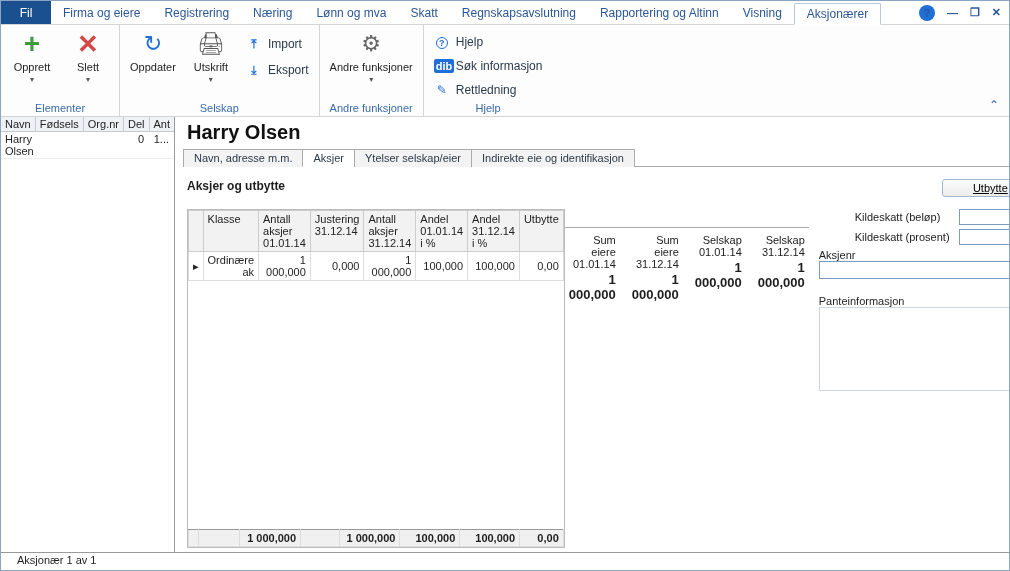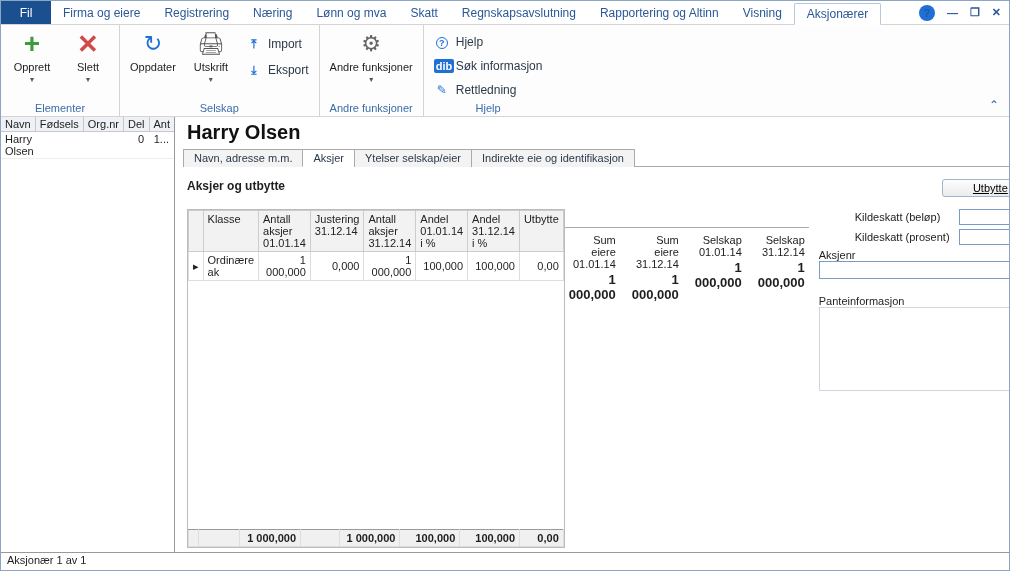--- a/index.html
+++ b/index.html
@@ -41,42 +41,42 @@
     .section-label{font-weight:bold;font-size:12px;margin:4px 0 8px;}
     
     .utbytte-btn{background:linear-gradient(#fdfdfd,#ececec);border:1px solid #9fb5cf;border-radius:3px;padding:2px 30px;font-size:11px;cursor:default;}
     .utbytte-btn u{text-decoration:underline;}
     .head-row{display:flex;justify-content:space-between;align-items:center;}
     
     .tblwrap{border:1px solid #bbb;flex:1;display:flex;flex-direction:column;min-height:180px;}
     .tbl{width:100%;border-collapse:collapse;font-size:11px;}
     .tbl th{background:#f2f2f2;border:1px solid #ccc;padding:2px 4px;text-align:left;font-weight:normal;color:#222;vertical-align:top;}
     .tbl td{border:1px solid #ddd;padding:2px 4px;text-align:right;background:#fff;}
-    .tbl td.klasse{text-align:left;}
+    .tbl td.klasse{text-align:right;}
     .tbl-foot td{background:#f0f0f0;border-top:1px solid #999;font-weight:600;}
     .rowmark{width:10px;background:#f0f0f0;text-align:center;padding:0 1px;}
     .tbl-spacer{flex:1;background:#fff;}
     
     .r-side{width:220px;display:flex;flex-direction:column;gap:4px;}
     .fieldrow{display:flex;align-items:center;gap:6px;}
     .fieldrow label{flex:1;font-size:11px;color:#222;padding-left:36px;}
     .numin{width:80px;text-align:right;border:1px solid #7a9bc3;padding:1px 3px;font-size:11px;background:#fff;}
     .selin{width:100%;border:1px solid #7a9bc3;padding:1px 3px;font-size:11px;background:#fff;height:18px;display:flex;justify-content:flex-end;align-items:center;}
     .selin::after{content:"\25BE";font-size:9px;color:#333;}
     .txtarea{width:100%;height:84px;border:1px solid #cfd6df;background:#fff;}
     
     .summary{display:flex;gap:16px;padding:6px 4px;border-top:1px solid #aaa;margin-top:18px;}
     .sum-col{font-size:11px;}
     .sum-col .sh{color:#222;margin-bottom:2px;text-align:right;}
     .sum-col .sv{font-weight:700;font-size:13px;text-align:right;}
     
     .vscroll{width:16px;background:#f0f0f0;border-left:1px solid #ccc;display:flex;flex-direction:column;align-items:center;}
     .vscroll .thumb{width:12px;height:45px;background:#c9cfd6;border:1px solid #aab0b8;border-radius:2px;margin-top:0;}
     
-    .statusbar{height:18px;background:#fff;border-top:1px solid #999;font-size:11px;padding:1px 6px;}
+    .statusbar{height:18px;background:#fff;border-top:1px solid #999;font-size:11px;padding:1px 16px;}
     
     .i-plus{font-size:28px;font-weight:bold;color:#3e9a3e;}
     .i-x{font-size:26px;font-weight:bold;color:#d04848;}
     .i-refresh{font-size:22px;color:#1f6fd6;}
     .i-print{font-size:22px;color:#555;}
     .i-gear{font-size:22px;color:#666;}
     .i-import{color:#1f6fd6;font-weight:bold;}
     .i-export{color:#1f6fd6;font-weight:bold;}
     .i-help{width:12px;height:12px;border:1px solid #1f6fd6;border-radius:50%;display:inline-flex;align-items:center;justify-content:center;color:#1f6fd6;font-size:9px;font-weight:bold;}
     .i-dib{background:#1f6fd6;color:#fff;font-size:11px;font-weight:bold;padding:1px 2px;border-radius:2px;}

